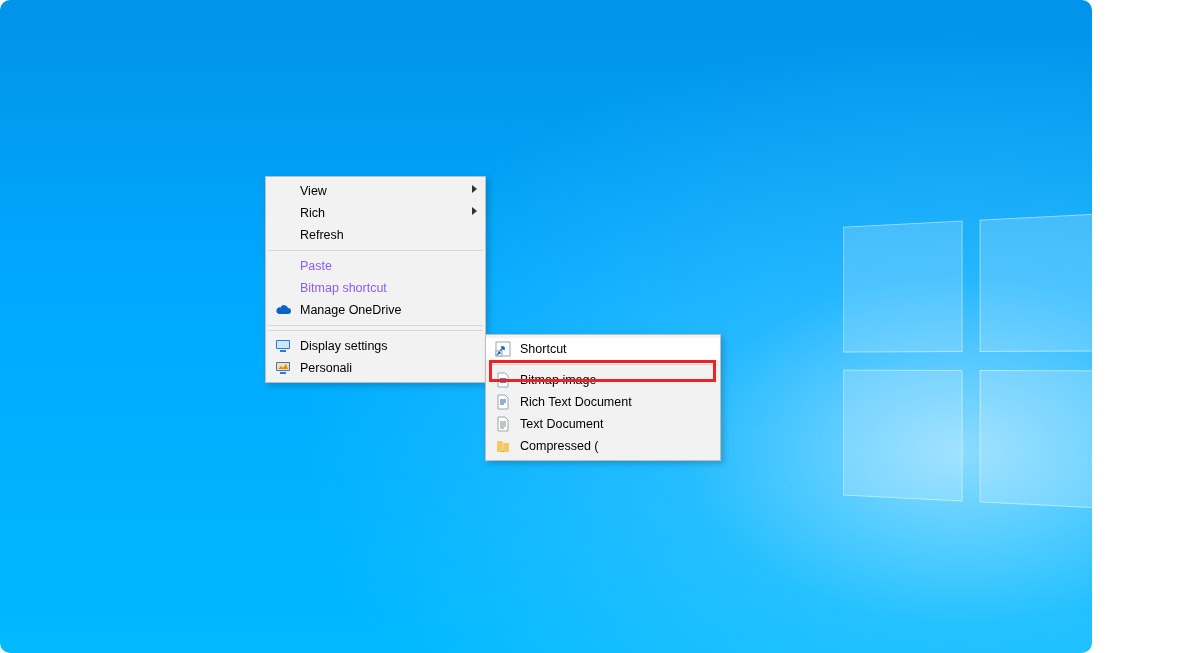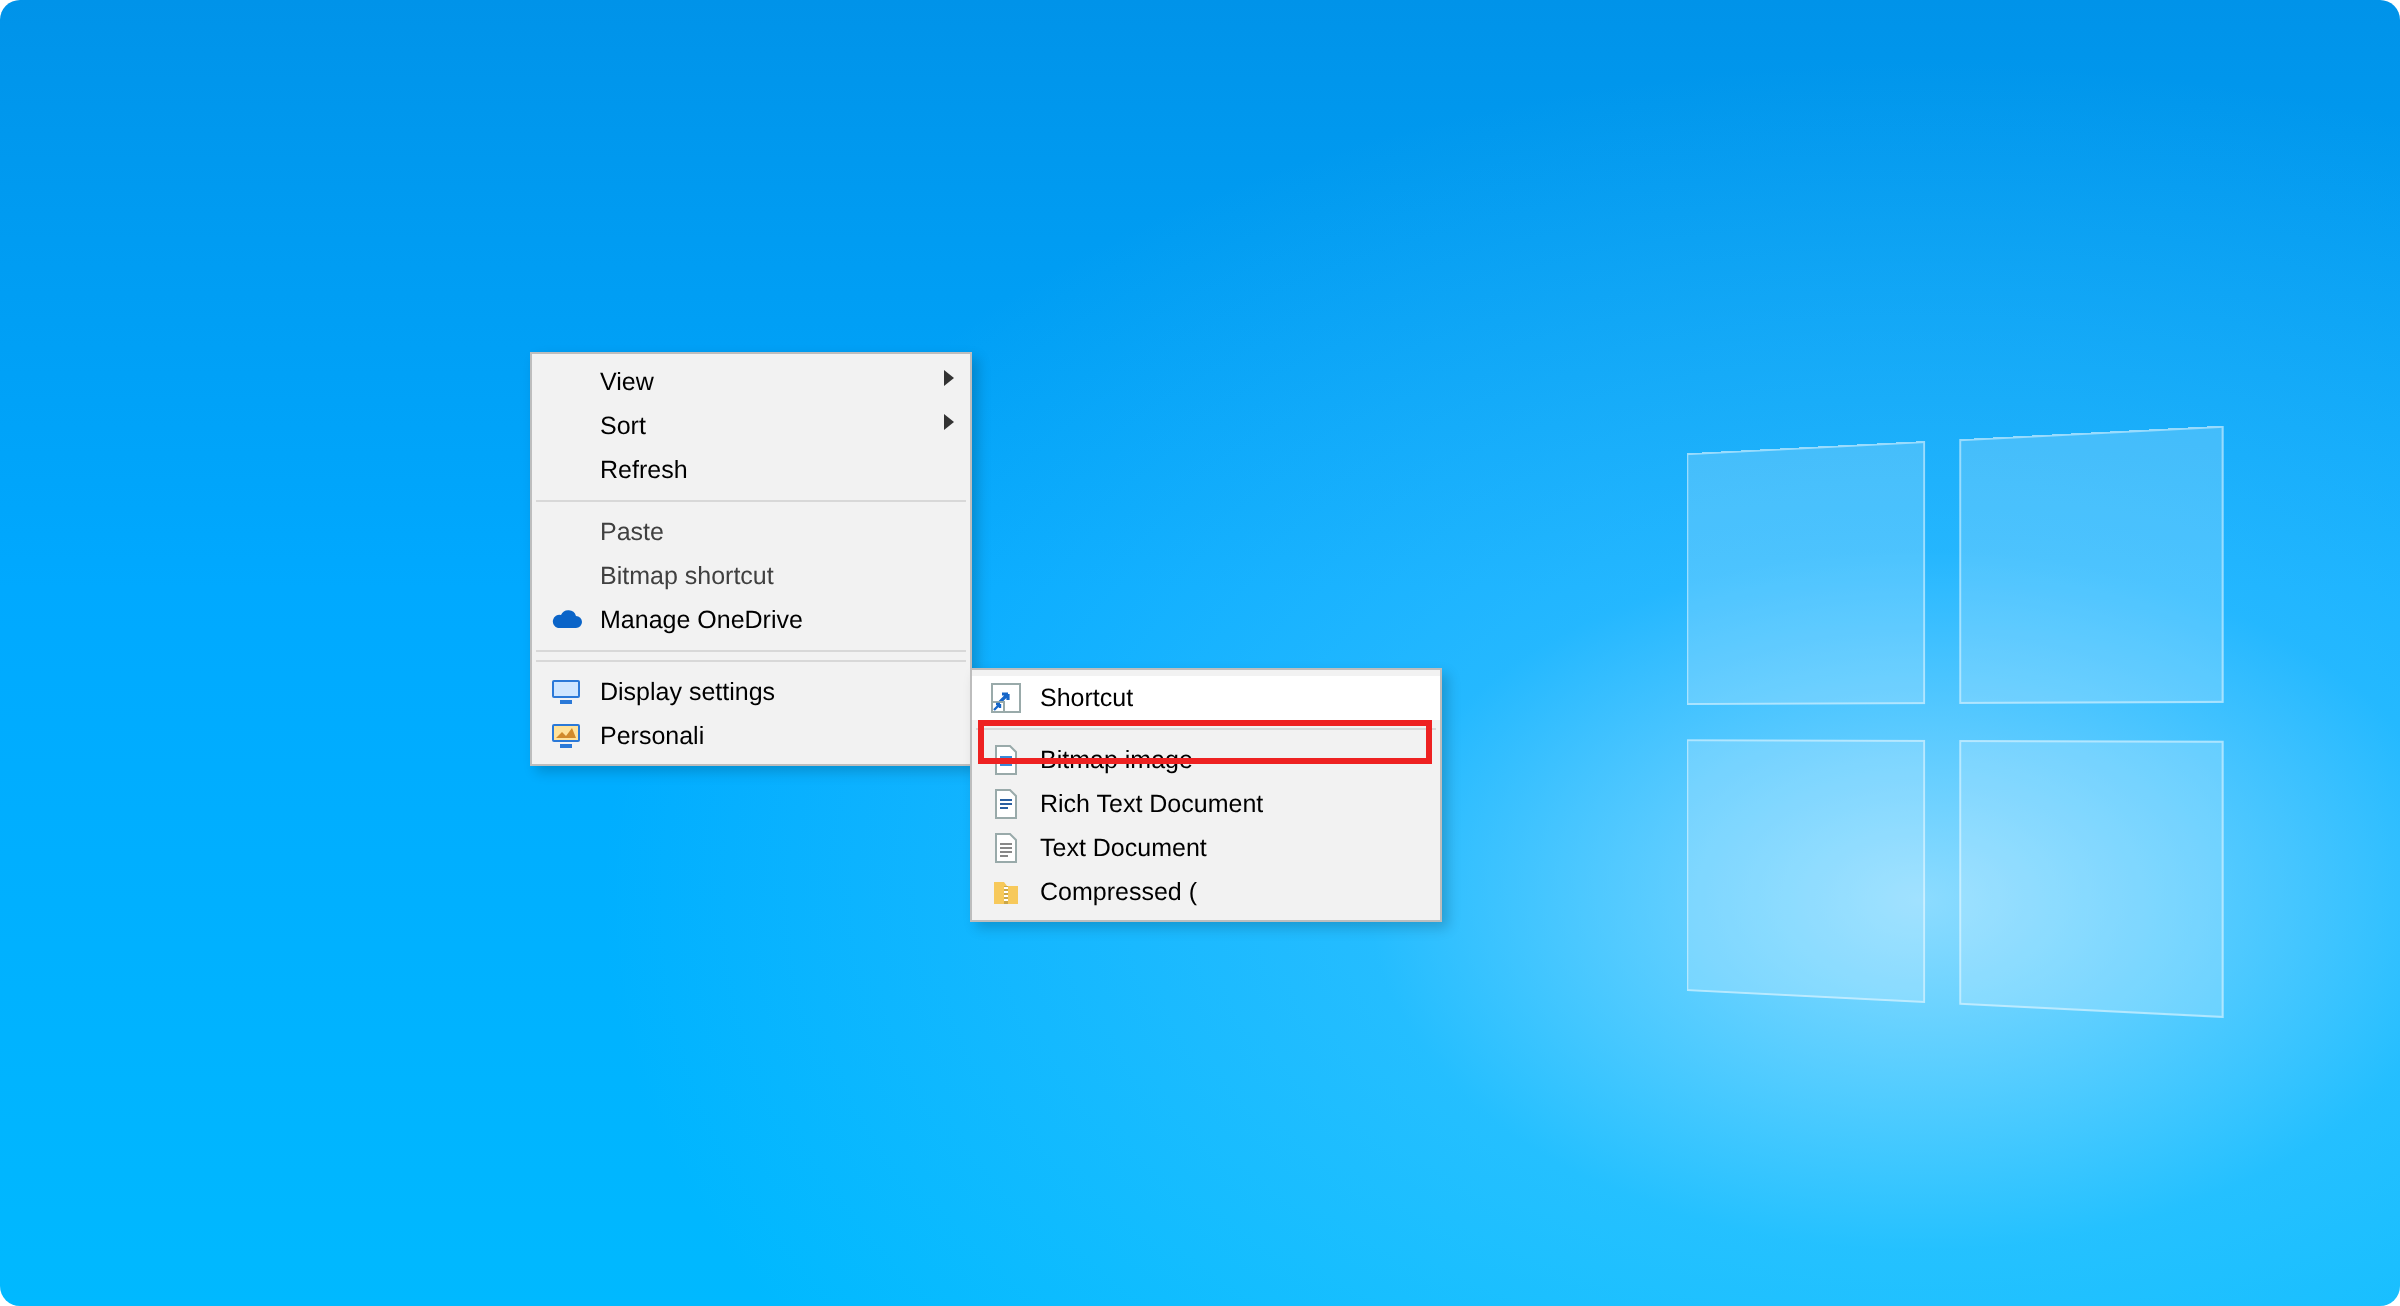--- a/index.html
+++ b/index.html
@@ -1,39 +1,39 @@
 <!DOCTYPE html>
 <html><head>
 <meta charset="utf-8">
 <style>
   html,body{margin:0;padding:0;width:1200px;height:653px;overflow:hidden;font-family:"Segoe UI",Arial,sans-serif;font-size:12.5px;color:#000}
   
   .desktop{
-    position:relative;width:1200px;height:653px;
+    position:relative;width:1092px;height:653px;
     background:
       radial-gradient(1100px 700px at 960px 450px,
         rgba(255,255,255,0.55) 0%,
         rgba(120,215,255,0.30) 25%,
         rgba(0,160,255,0.00) 60%),
       linear-gradient(180deg,#0093e9 0%,#00a9ff 45%,#00b9ff 100%);
     border-radius:10px;
   }
   
   .winlogo{position:absolute;left:830px;top:220px;width:285px;height:285px;transform:perspective(900px) rotateY(-18deg);pointer-events:none}
   .pane{position:absolute;background:rgba(255,255,255,0.18);box-shadow:inset 0 0 0 1px rgba(255,255,255,0.45)}
   .pane.tl{left:0;top:0;width:132px;height:132px}
   .pane.tr{left:150px;top:0;width:132px;height:132px}
   .pane.bl{left:0;top:150px;width:132px;height:132px}
   .pane.br{left:150px;top:150px;width:132px;height:132px}
 
   
   .menu{position:absolute;background:#f2f2f2;border:1px solid #bdbdbd;box-shadow:3px 3px 6px rgba(0,0,0,0.18)}
   .menu .row{display:flex;align-items:center;height:22px;padding:0 40px 0 34px;white-space:nowrap;position:relative}
   .menu .row.hot{background:#ffffff}
-  .menu .row.disabled{color:#404040}
+  .menu .row.disabled{color:#8b5cf6}
   .menu .sep{height:0;border-top:1px solid #d8d8d8;margin:4px 2px}
   .menu .ico{position:absolute;left:8px;top:2px;width:18px;height:18px;display:flex;align-items:center;justify-content:center}
   .menu .sub-caret{position:absolute;right:8px;top:5px;width:0;height:0;border-top:4px solid transparent;border-bottom:4px solid transparent;border-left:5px solid #333}
   .menu1{left:265px;top:176px;width:219px;padding:3px 0}
   .menu2{left:485px;top:334px;width:234px;padding:3px 0}
 
   .redbox{position:absolute;left:489px;top:360px;width:227px;height:22px;border:3px solid #e22;pointer-events:none;box-sizing:border-box}
 
   
   svg{display:block}
@@ -49,21 +49,21 @@
     <div class="pane bl"></div>
       <div class="pane br"></div>
   </div>
 
   <div class="menu menu1">
     <div class="row">
       <span>View</span>
       <span class="sub-caret"></span>
     </div>
     <div class="row">
-      <span>Sort</span>
+      <span>Rich</span>
       <span class="sub-caret"></span>
     </div>
     <div class="row">
       <span>Refresh</span>
     </div>
     <div class="sep"></div>
     <div class="row disabled">
       <span>Paste</span>
     </div>
     <div class="row disabled">

